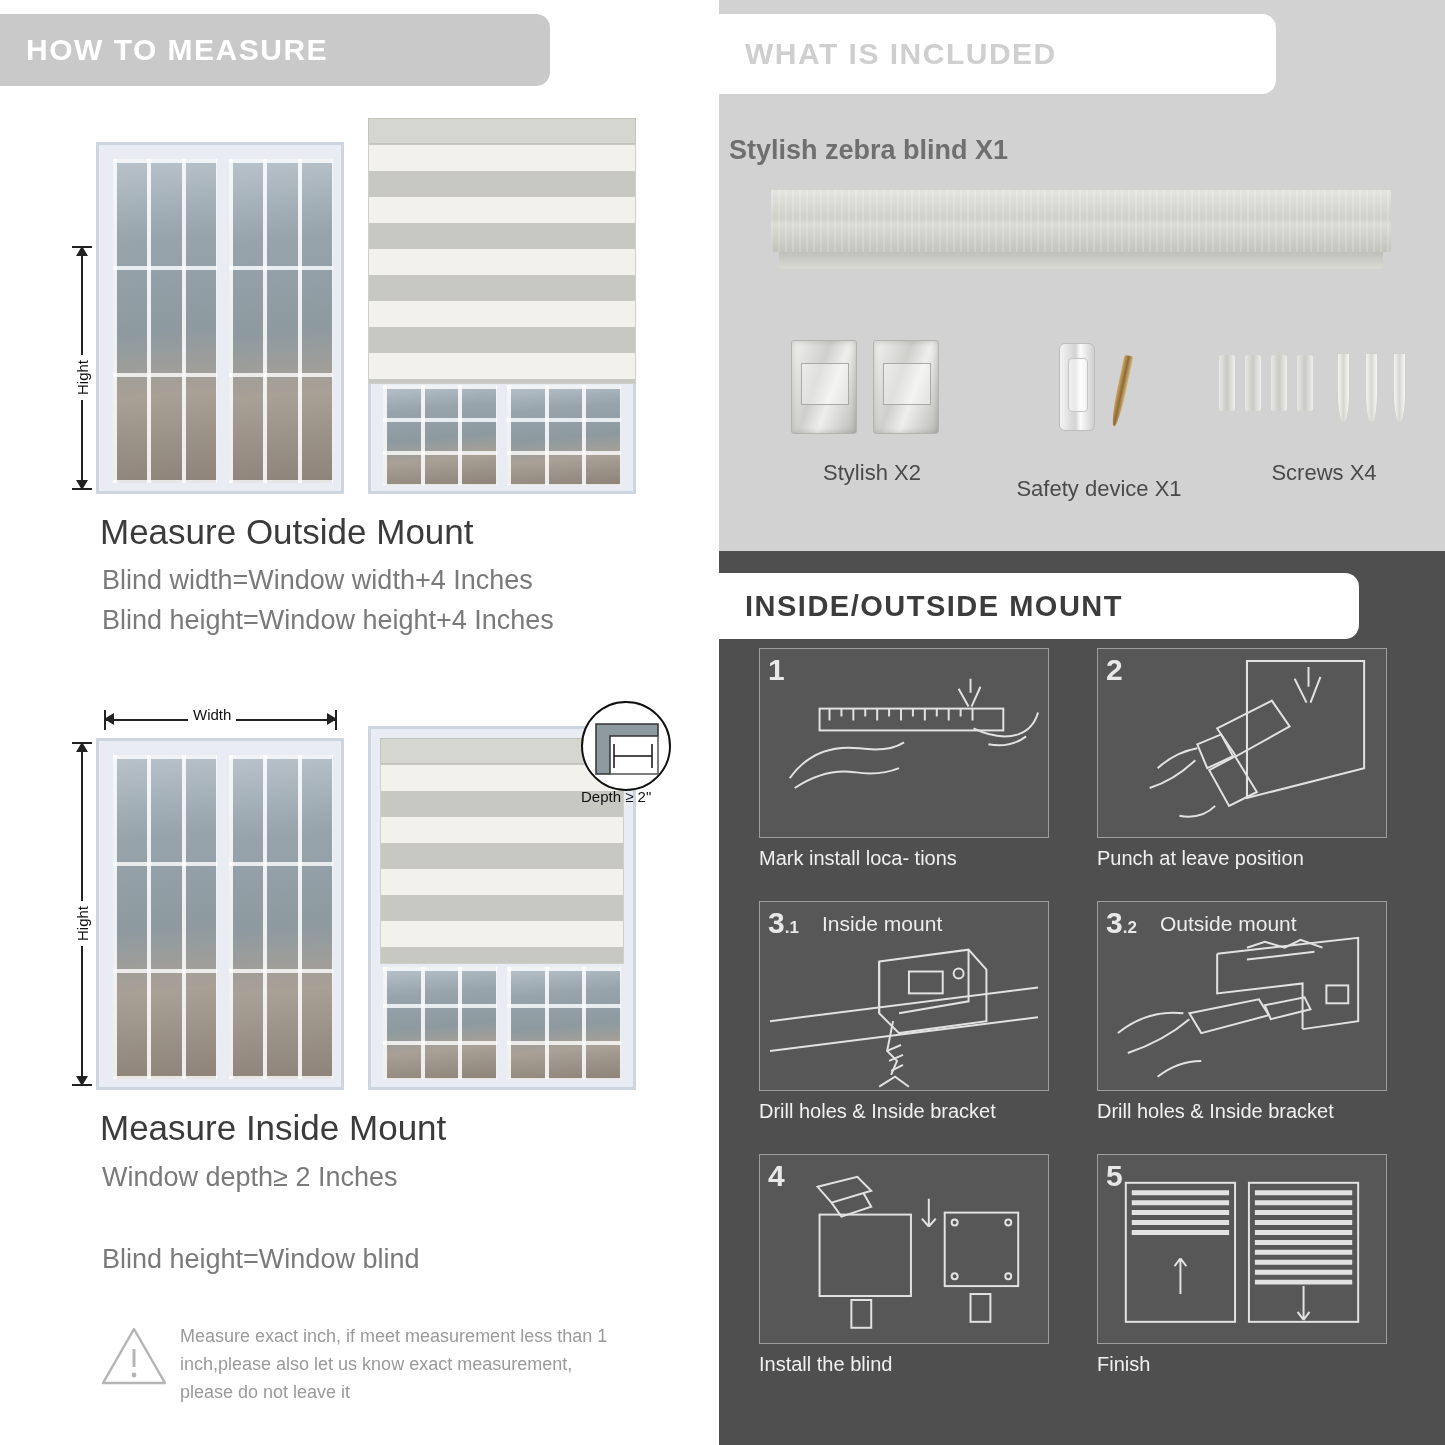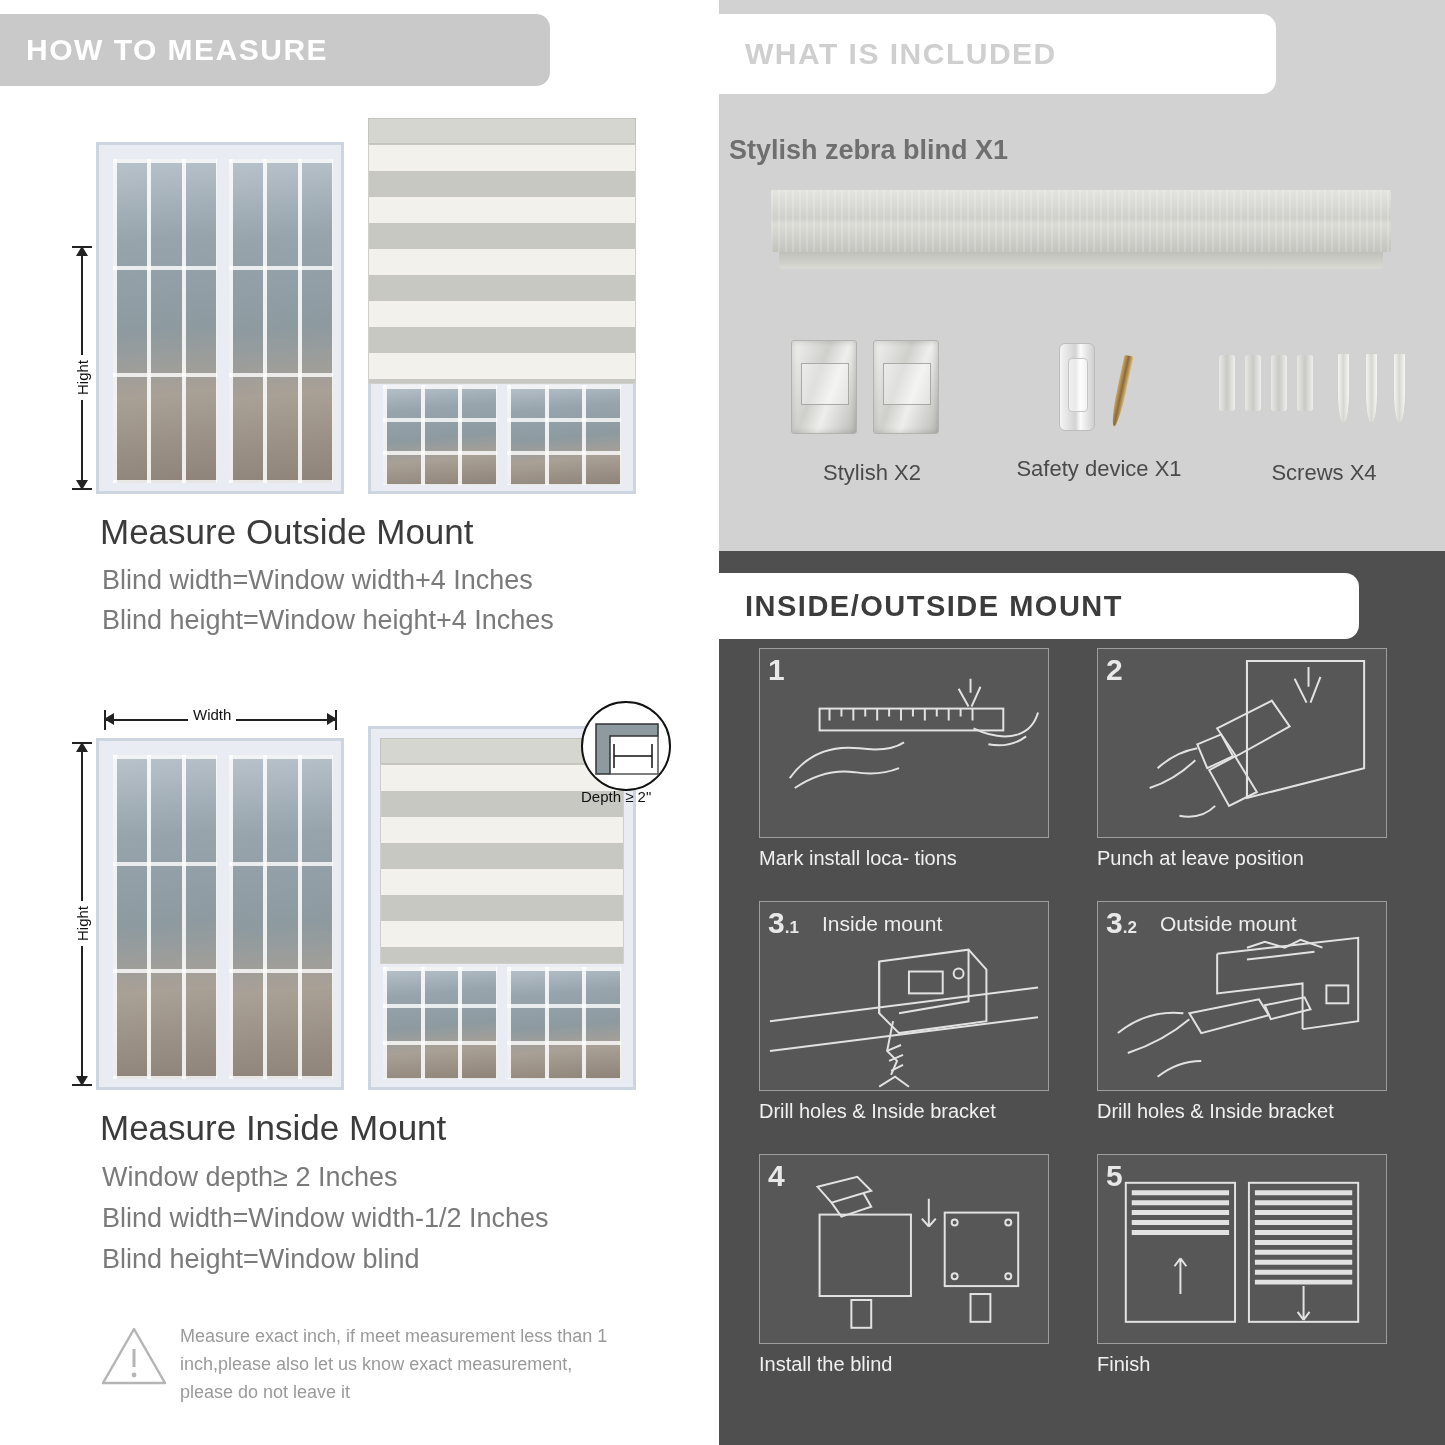--- a/index.html
+++ b/index.html
@@ -263,21 +263,20 @@
         <path d="M118 40 L118 78 L70 78" fill="none" stroke="#555" stroke-width="1.5"></path>
         <line x1="74" y1="48" x2="74" y2="72" stroke="#111" stroke-width="1.5"></line>
         <line x1="112" y1="48" x2="112" y2="72" stroke="#111" stroke-width="1.5"></line>
         <line x1="74" y1="60" x2="112" y2="60" stroke="#111" stroke-width="1.5"></line>
       </svg>
       <div class="dim-label" style="left:576px;top:92px;font-size:15px;background:transparent;">Depth ≥ 2"</div>
     </div>
 
     <div class="sect-title" style="left:100px;top:1108px;">Measure Inside Mount</div>
     <div class="sect-line" style="left:102px;top:1162px;">Window depth≥ 2 Inches</div>
-    <div class="sect-line" style="left:102px;top:1203px;">Blind width=Window width-1/2 Inches</div>
     <div class="sect-line" style="left:102px;top:1244px;">Blind height=Window blind</div>
 
     <svg style="position:absolute;left:100px;top:1325px;width:68px;height:62px;" viewBox="0 0 68 62">
       <path d="M34 4 L65 58 L3 58 Z" fill="none" stroke="#b5b5b5" stroke-width="2.5" stroke-linejoin="round"></path>
       <line x1="34" y1="24" x2="34" y2="42" stroke="#b5b5b5" stroke-width="3"></line>
       <circle cx="34" cy="50" r="2.4" fill="#b5b5b5"></circle>
     </svg>
     <div class="warn" style="left:180px;top:1322px;width:450px;">Measure exact inch, if meet measurement less than 1 inch,please also let us know exact measurement, please do not leave it</div>
   </div>
 
@@ -296,21 +295,21 @@
     <div class="part" style="left:72px;top:340px;">
       <div class="bracket" style="position:absolute;left:0;top:0;"></div>
       <div class="bracket" style="position:absolute;left:82px;top:0;"></div>
     </div>
     <div class="part-cap" style="left:28px;top:460px;width:250px;">Stylish X2</div>
 
     <div class="part" style="left:340px;top:343px;">
       <div class="safety" style="position:absolute;left:0;top:0;"></div>
       <div class="screw-gold" style="position:absolute;left:58px;top:12px;transform:rotate(12deg);"></div>
     </div>
-    <div class="part-cap" style="left:250px;top:456px;width:260px;">Safety device X1</div>
+    <div class="part-cap" style="left:250px;top:476px;width:260px;">Safety device X1</div>
 
     <div class="part" style="left:500px;top:345px;">
       <div class="drill-screw" style="position:absolute;left:0;top:10px;"></div>
       <div class="drill-screw" style="position:absolute;left:26px;top:10px;"></div>
       <div class="drill-screw" style="position:absolute;left:52px;top:10px;"></div>
       <div class="drill-screw" style="position:absolute;left:78px;top:10px;"></div>
       <div class="screw-clear" style="position:absolute;left:118px;top:8px;"></div>
       <div class="screw-clear" style="position:absolute;left:146px;top:8px;"></div>
       <div class="screw-clear" style="position:absolute;left:174px;top:8px;"></div>
     </div>

